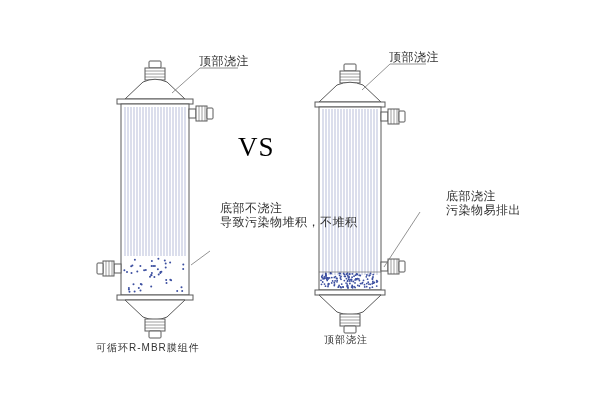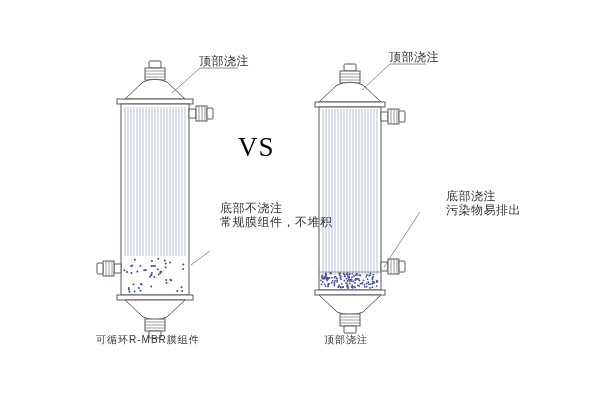--- a/index.html
+++ b/index.html
@@ -360,24 +360,24 @@
   </svg>
 
   <div class="vs">VS</div>
 
   <div class="ann" style="left:199px;top:54px;">顶部浇注</div>
 
   <div class="ann" style="left:389px;top:50px;">顶部浇注</div>
 
   <div class="ann" style="left:205px;top:201px;margin-left:15px;">
     <span class="ann-line">底部不浇注</span>
-    <span class="ann-line">常规膜组件，不堆积</span>
+    <span class="ann-line">导致污染物堆积，不堆积</span>
   </div>
 
   <div class="ann" style="left:418px;top:189px;margin-left:28px;">
     <span class="ann-line">底部浇注</span>
     <span class="ann-line">污染物易排出</span>
   </div>
 
-  <div class="caption" style="left:96px;top:333px;">可循环R-MBR膜组件</div>
+  <div class="caption" style="left:96px;top:341px;">可循环R-MBR膜组件</div>
 
   <div class="caption" style="left:324px;top:333px;">顶部浇注</div>
 </div>
 
 </body></html>

